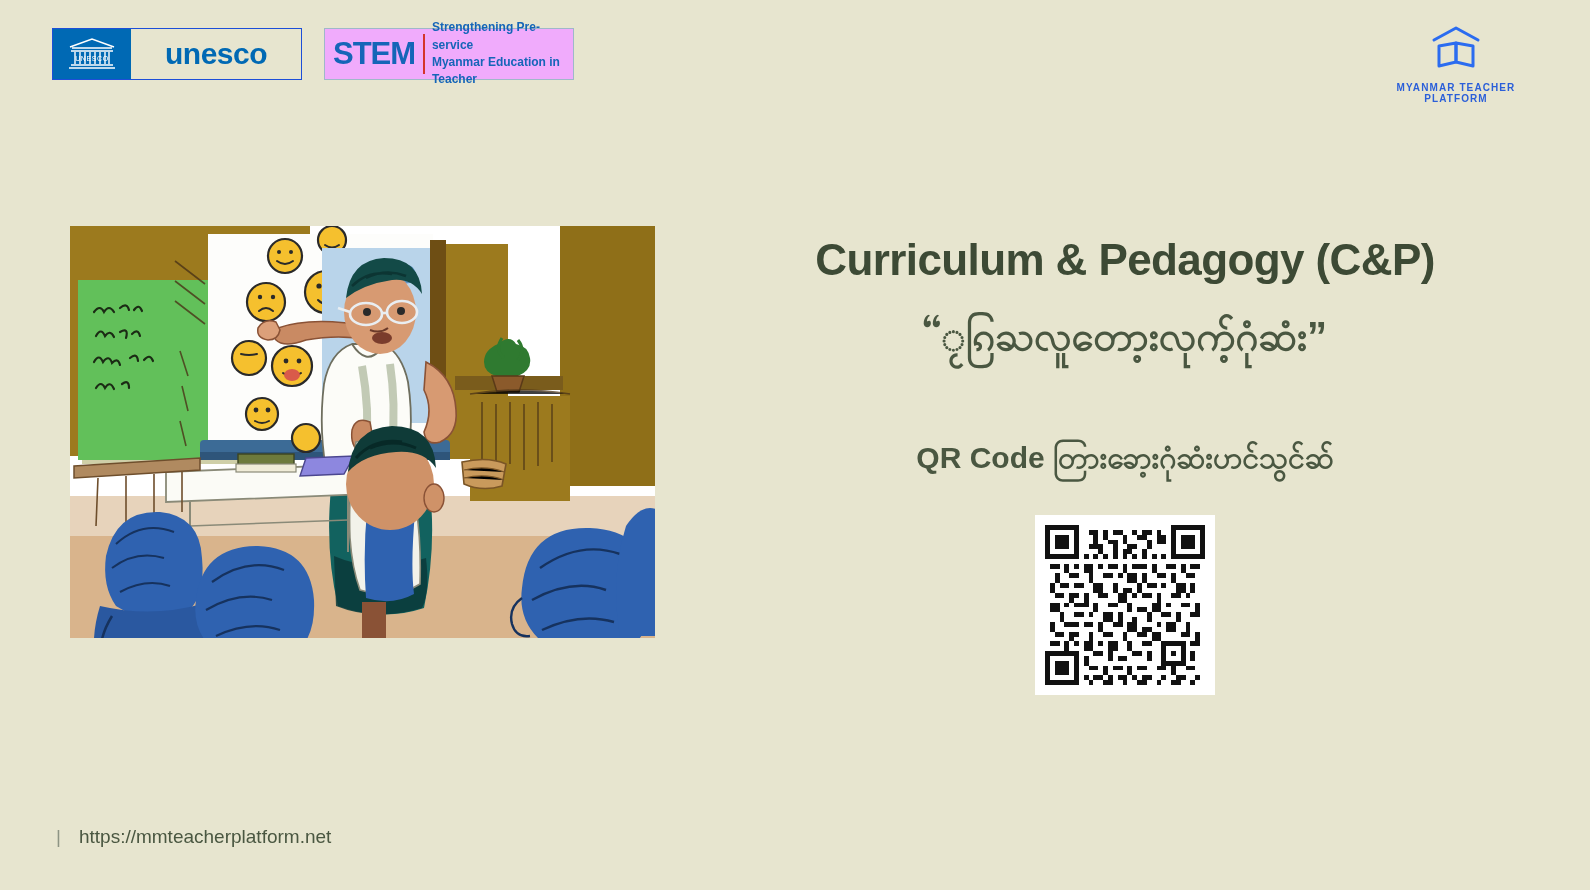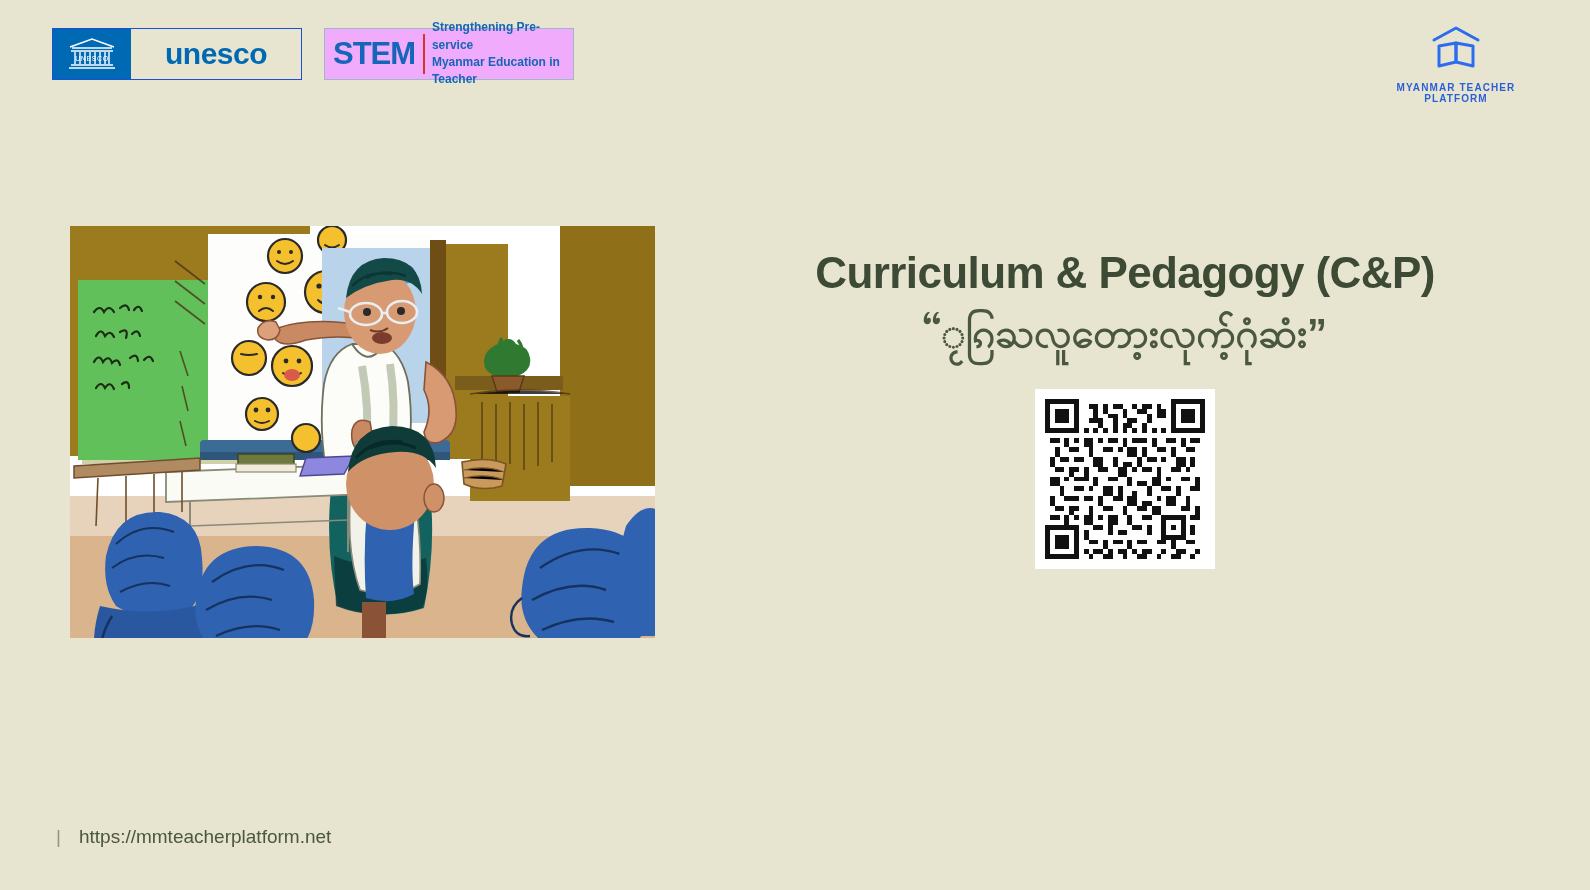--- a/index.html
+++ b/index.html
@@ -56,29 +56,29 @@
   
   .illus {
     position:absolute; left:70px; top:226px;
     width:585px; height:412px;
     overflow:hidden; background:#fff;
   }
   .illus svg { display:block; width:100%; height:100%; }
 
   
   .content {
-    position:absolute; left:730px; top:248px; width:790px;
+    position:absolute; left:730px; top:235px; width:790px;
     text-align:center;
   }
   .title {
     font-size:44px; font-weight:bold; color:#3d4a35;
     letter-spacing:-0.6px; line-height:1.15;
   }
   .subtitle {
-    margin-top:10px;
+    margin-top:26px;
     font-size:40px; font-weight:bold; color:#4a5741;
     line-height:1.2;
   }
   .lang {
     margin-top:20px;
     font-size:42px; font-weight:bold; color:#0b4ba8;
   }
   .qr-caption {
     margin-top:78px;
     font-size:30px; font-weight:bold; color:#4a5741;
@@ -319,20 +319,21 @@
     </g>
   </svg>
 </div>
 
 <div class="content">
   <div class="title">Curriculum &amp; Pedagogy (C&amp;P)</div>
 
   <div class="subtitle">“ႂၵြႀလူတော့းလုက့်ဂုံဆံး”</div>
 
 
+  <div class="qr-caption">QR Code တြားခော့းဂုံဆံးပာင်သွင်ဆ်</div>
 
   <div class="qr-wrap">
     <svg width="160" height="160" viewBox="0 0 33 33" shape-rendering="crispEdges">
       <rect width="33" height="33" fill="#ffffff"></rect>
       <g fill="#111111">
 
         <rect x="0" y="0" width="7" height="1"></rect>
           <rect x="0" y="6" width="7" height="1"></rect>
         <rect x="0" y="0" width="1" height="7"></rect>
           <rect x="6" y="0" width="1" height="7"></rect>

